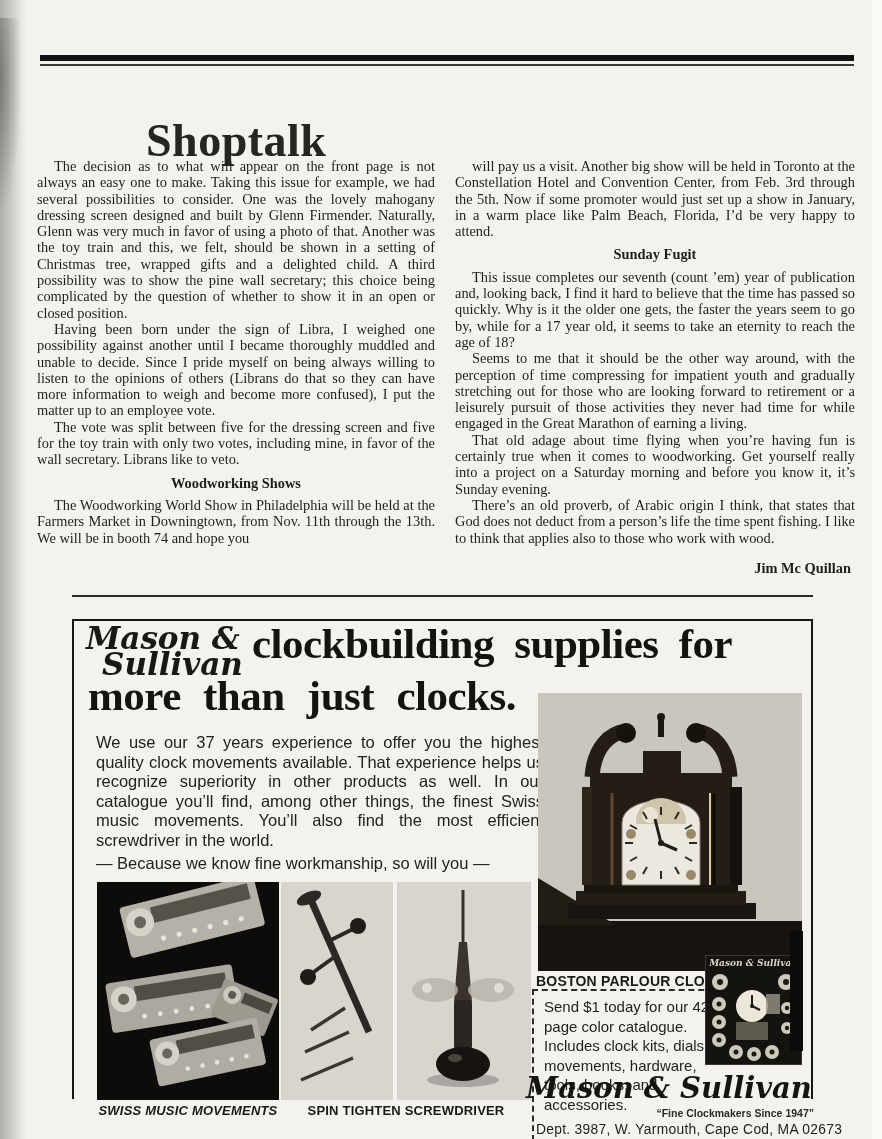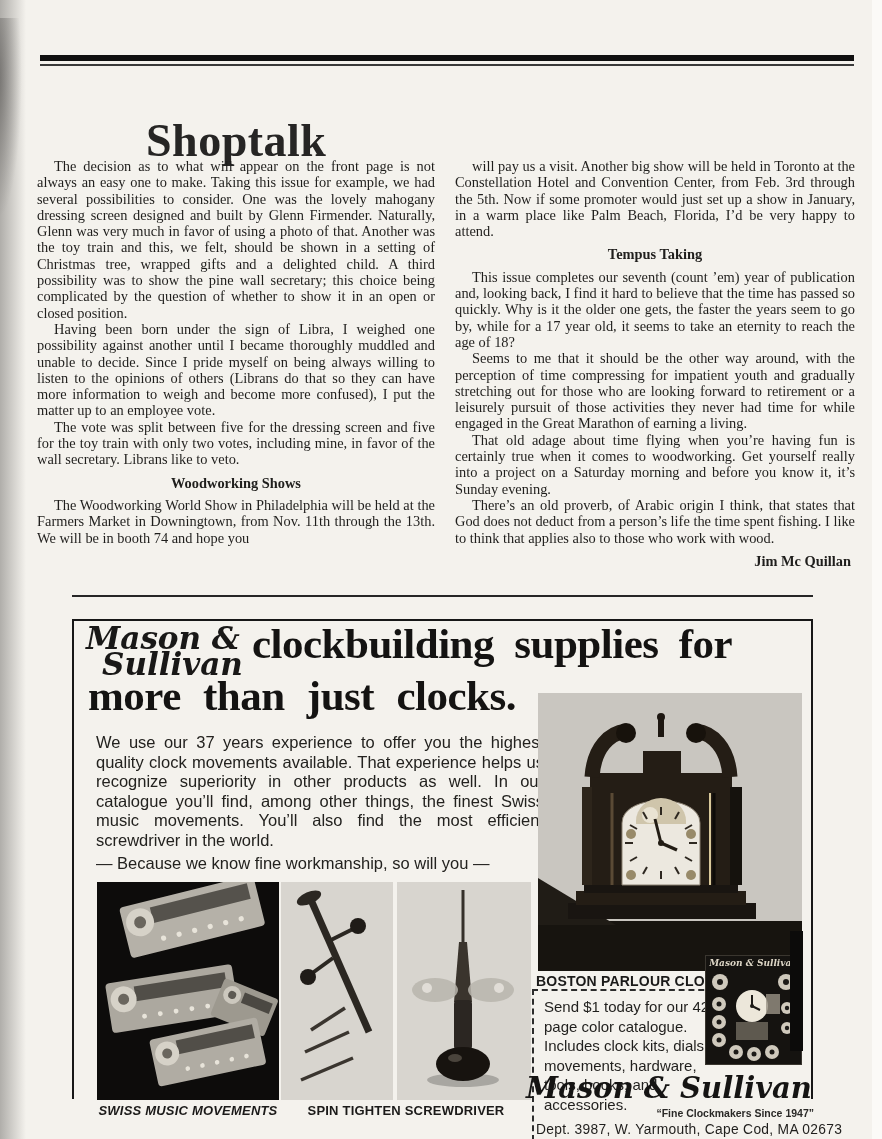--- a/index.html
+++ b/index.html
@@ -22,21 +22,21 @@
   .title { position:absolute; left:146px; top:82px; font-size:46px; font-weight:bold;
     letter-spacing:.5px; color:#262524;margin-top:32px; }
   .subtitle { position:absolute; left:37px; top:134px; width:398px; text-align:center;
     font-weight:bold; font-size:15px; }
 
   .col { position:absolute; top:158px; font-size:14.4px; line-height:16.3px; text-align:justify; }
   .col-left  { left:37px;  width:398px; }
   .col-right { left:455px; width:400px; }
   .para { text-indent:17px; }
   .col-heading { text-align:center; font-weight:bold; margin:7px 0 6px 0; text-indent:0; }
-  .byline { text-align:right; font-weight:bold; margin-top:7px; padding-right:4px; }
+  .byline { text-align:right; font-weight:bold; margin-top:14px; padding-right:4px; }
 
   .mid-rule { position:absolute; left:72px; top:595px; width:741px; height:2px; background:#262626; }
 
   .ad { position:absolute; left:72px; top:619px; width:741px; height:480px;
     border:2px solid #171717; border-bottom:0; background:#f4f2ed; }
   .ad-logo { position:absolute; left:12px; top:2px; font-family:"DejaVu Serif", serif;
     font-style:italic; font-weight:bold; font-size:31px; line-height:30px; color:#191817; }
   .ad-logo .l2 { margin-left:16px; margin-top:-4px; }
   .ad-h1 { position:absolute; left:178px; top:-2px; font-family:"Liberation Serif", serif;
     font-weight:bold; font-size:43px; word-spacing:10px; letter-spacing:-.5px; color:#141312; }
@@ -99,21 +99,21 @@
   <div class="col col-left">
     <div class="para">The decision as to what will appear on the front page is not always an easy one to make. Taking this issue for example, we had several possibilities to consider. One was the lovely mahogany dressing screen designed and built by Glenn Firmender. Naturally, Glenn was very much in favor of using a photo of that. Another was the toy train and this, we felt, should be shown in a setting of Christmas tree, wrapped gifts and a delighted child. A third possibility was to show the pine wall secretary; this choice being complicated by the question of whether to show it in an open or closed position.</div>
     <div class="para">Having been born under the sign of Libra, I weighed one possibility against another until I became thoroughly muddled and unable to decide. Since I pride myself on being always willing to listen to the opinions of others (Librans do that so they can have more information to weigh and become more confused), I put the matter up to an employee vote.</div>
     <div class="para">The vote was split between five for the dressing screen and five for the toy train with only two votes, including mine, in favor of the wall secretary. Librans like to veto.</div>
     <div class="col-heading">Woodworking Shows</div>
     <div class="para">The Woodworking World Show in Philadelphia will be held at the Farmers Market in Downingtown, from Nov. 11th through the 13th. We will be in booth 74 and hope you</div>
   </div>
 
   <div class="col col-right">
     <div class="para">will pay us a visit. Another big show will be held in Toronto at the Constellation Hotel and Convention Center, from Feb. 3rd through the 5th. Now if some promoter would just set up a show in January, in a warm place like Palm Beach, Florida, I’d be very happy to attend.</div>
-    <div class="col-heading">Tempus Taking</div>
+    <div class="col-heading">Sunday Fugit</div>
     <div class="para">This issue completes our seventh (count ’em) year of publication and, looking back, I find it hard to believe that the time has passed so quickly. Why is it the older one gets, the faster the years seem to go by, while for a 17 year old, it seems to take an eternity to reach the age of 18?</div>
     <div class="para">Seems to me that it should be the other way around, with the perception of time compressing for impatient youth and gradually stretching out for those who are looking forward to retirement or a leisurely pursuit of those activities they never had time for while engaged in the Great Marathon of earning a living.</div>
     <div class="para">That old adage about time flying when you’re having fun is certainly true when it comes to woodworking. Get yourself really into a project on a Saturday morning and before you know it, it’s Sunday evening.</div>
     <div class="para">There’s an old proverb, of Arabic origin I think, that states that God does not deduct from a person’s life the time spent fishing. I like to think that applies also to those who work with wood.</div>
     <div class="byline">Jim Mc Quillan</div>
   </div>
 
   <div class="mid-rule"></div>
 
   <div class="ad">

